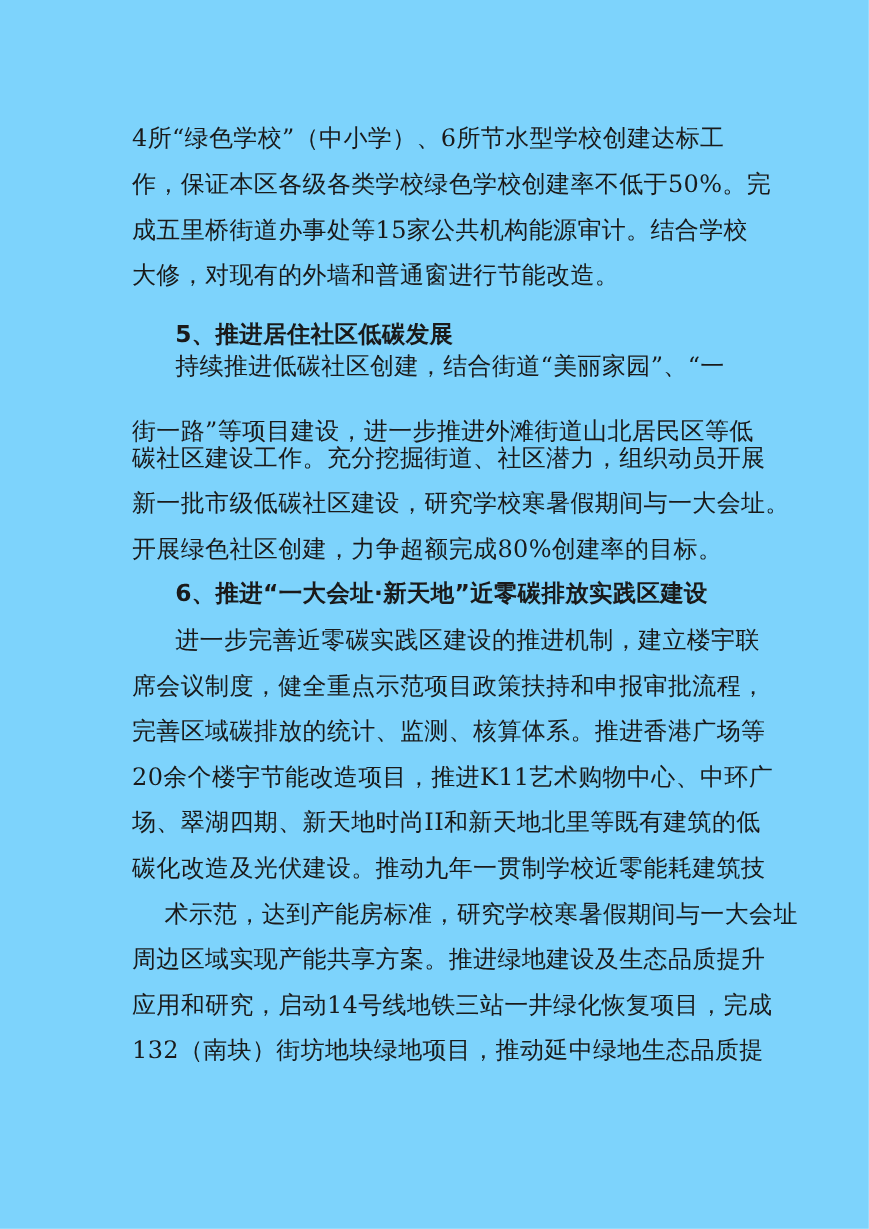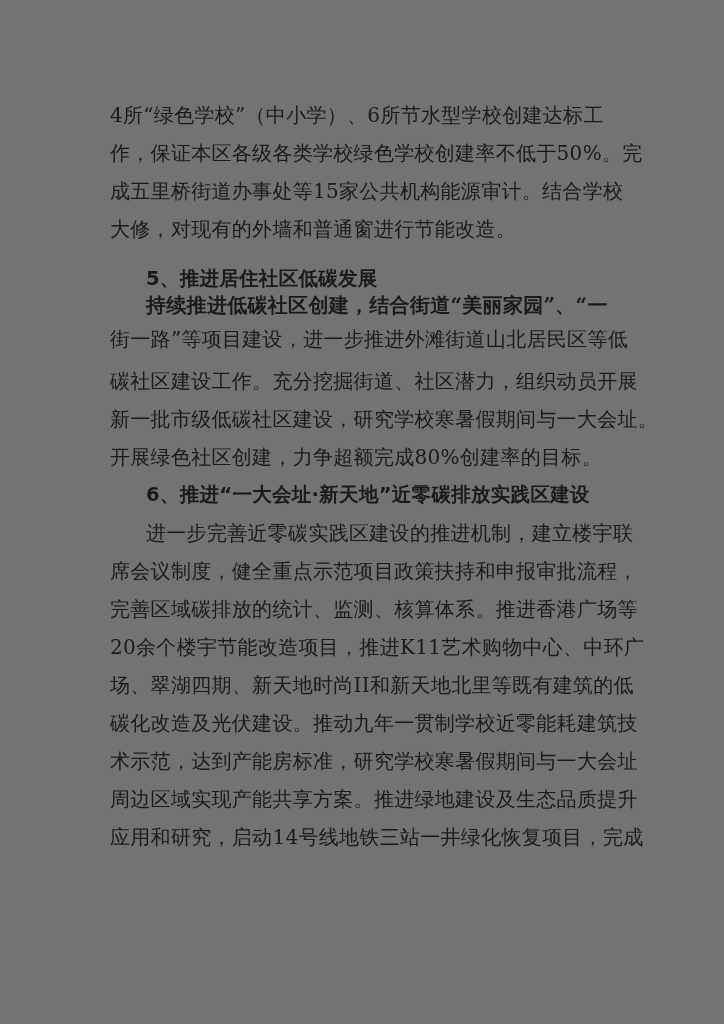--- a/index.html
+++ b/index.html
@@ -12,21 +12,21 @@
     height: 1024px;
     position: relative;
     overflow: hidden;
     font-family: "DejaVu Serif", "Liberation Serif", serif;
     color: #1a1a1a;
   }
   .page {
     position: absolute;
     left: 0; top: 0;
     width: 724px; height: 1024px;
-    background: #737373;
+    background: #7dd3fc;
   }
   .line {
     position: absolute;
     left: 110px;
     width: 500px;
     height: 38px;
     line-height: 38px;
     font-size: 20px;
     white-space: nowrap;
     letter-spacing: 0.3px;
@@ -43,31 +43,32 @@
 
 <div class="page">
 
   <div class="line" style="top:96px;">4所“绿色学校”（中小学）、6所节水型学校创建达标工</div>
   <div class="line" style="top:134px;">作，保证本区各级各类学校绿色学校创建率不低于50%。完</div>
   <div class="line" style="top:172px;">成五里桥街道办事处等15家公共机构能源审计。结合学校</div>
   <div class="line" style="top:210px;">大修，对现有的外墙和普通窗进行节能改造。</div>
 
   <div class="line indent heading" style="top:260px;">5、推进居住社区低碳发展</div>
 
-  <div class="line indent" style="top:286px;font-weight:bold;">持续推进低碳社区创建，结合街道“美丽家园”、“一</div>
-  <div class="line" style="top:320px;">街一路”等项目建设，进一步推进外滩街道山北居民区等低</div>
+  <div class="line indent" style="top:286px;">持续推进低碳社区创建，结合街道“美丽家园”、“一</div>
+  <div class="line" style="top:340px;">街一路”等项目建设，进一步推进外滩街道山北居民区等低</div>
   <div class="line" style="top:362px;">碳社区建设工作。充分挖掘街道、社区潜力，组织动员开展</div>
   <div class="line" style="top:400px;">新一批市级低碳社区建设，研究学校寒暑假期间与一大会址。</div>
   <div class="line" style="top:438px;">开展绿色社区创建，力争超额完成80%创建率的目标。</div>
 
   <div class="line indent heading" style="top:476px;">6、推进“一大会址·新天地”近零碳排放实践区建设</div>
 
   <div class="line indent" style="top:514px;">进一步完善近零碳实践区建设的推进机制，建立楼宇联</div>
   <div class="line" style="top:552px;">席会议制度，健全重点示范项目政策扶持和申报审批流程，</div>
   <div class="line" style="top:590px;">完善区域碳排放的统计、监测、核算体系。推进香港广场等</div>
   <div class="line" style="top:628px;">20余个楼宇节能改造项目，推进K11艺术购物中心、中环广</div>
   <div class="line" style="top:666px;">场、翠湖四期、新天地时尚II和新天地北里等既有建筑的低</div>
   <div class="line" style="top:704px;">碳化改造及光伏建设。推动九年一贯制学校近零能耗建筑技</div>
-  <div class="line" style="top:742px;">术示范，达到产能房标准，研究学校寒暑假期间与一大会址</div>
+  <div class="line" style="top:742px;margin-left:27px;">术示范，达到产能房标准，研究学校寒暑假期间与一大会址</div>
   <div class="line" style="top:780px;">周边区域实现产能共享方案。推进绿地建设及生态品质提升</div>
   <div class="line" style="top:818px;text-align:center;">应用和研究，启动14号线地铁三站一井绿化恢复项目，完成</div>
+  <div class="line" style="top:856px;">132（南块）街坊地块绿地项目，推动延中绿地生态品质提</div>
 
 </div>
 
 </body></html>

